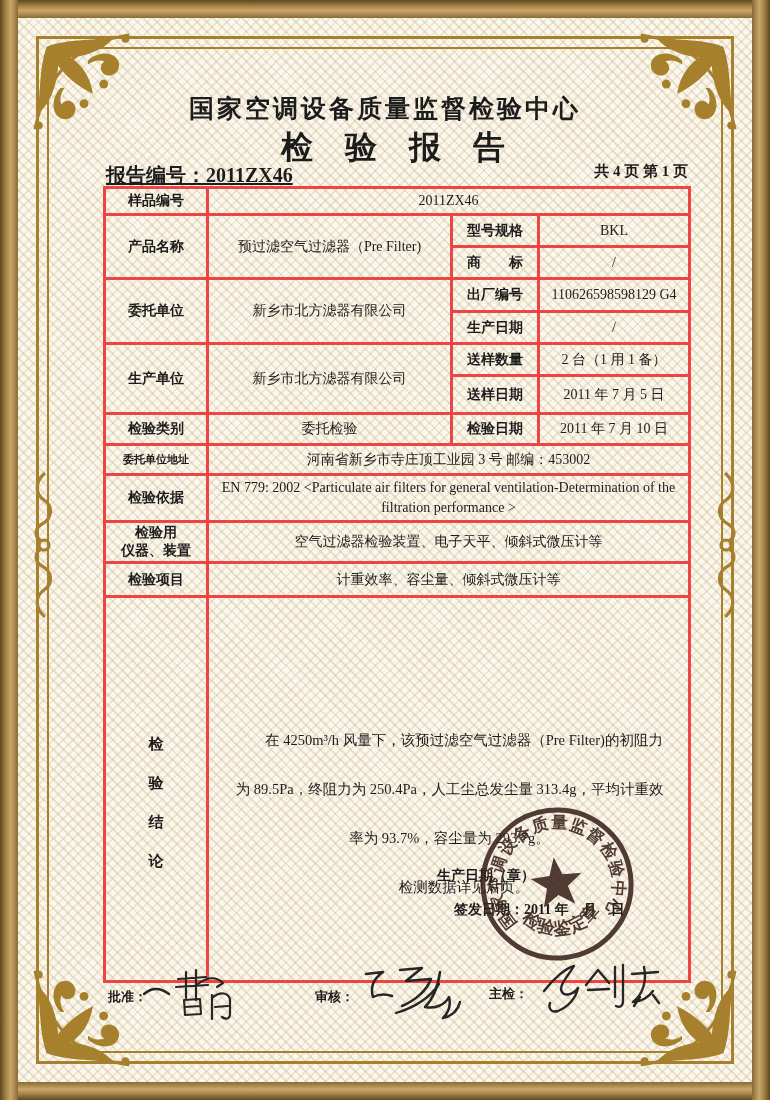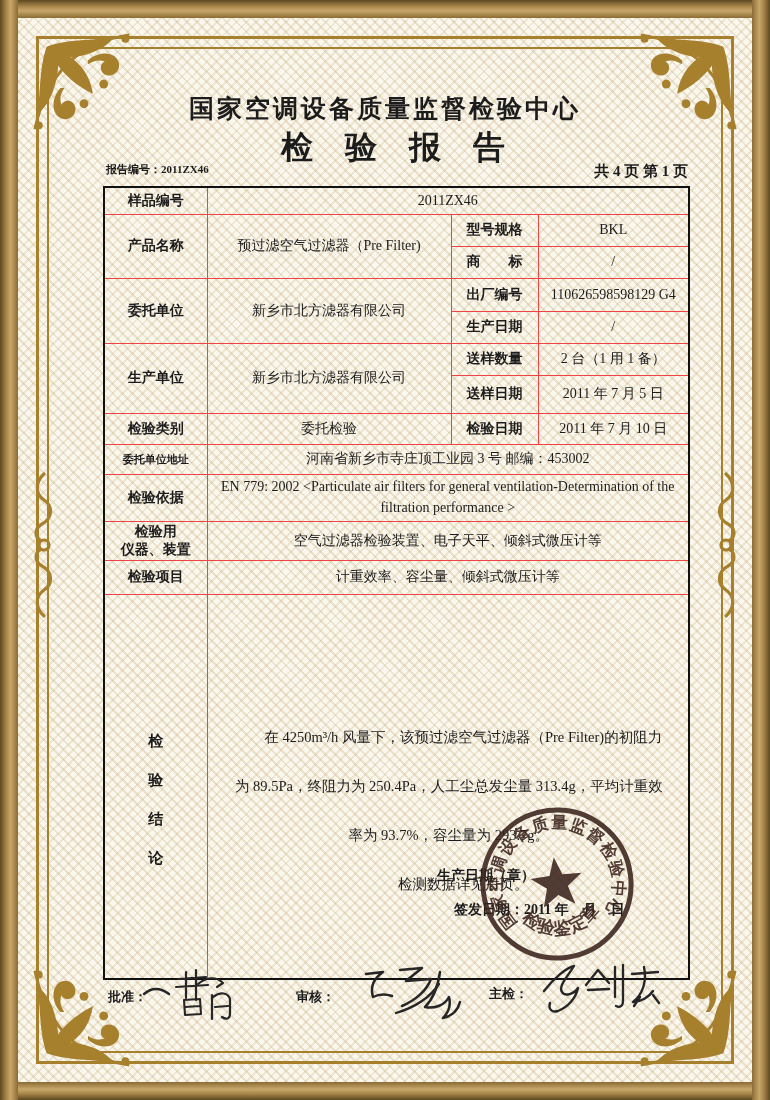--- a/index.html
+++ b/index.html
@@ -44,30 +44,30 @@
   .wm-en{
     left:266px;top:608px;font-size:23px;font-weight:600;letter-spacing:1px;color:#bfbfbf;
     white-space:nowrap;font-family:"Liberation Sans","DejaVu Sans",sans-serif;
   }
 
   
   .org-title{position:absolute;left:0;right:0;top:92px;text-align:center;
     font-size:25px;font-weight:700;letter-spacing:3px;z-index:2;}
   .doc-title{position:absolute;left:0;right:0;top:126px;text-align:center;
     font-size:32px;font-weight:700;letter-spacing:32px;padding-left:32px;z-index:2;margin-left:16px;}
-  .report-no{position:absolute;left:106px;top:162px;font-size:11px;font-weight:600;z-index:2;}
+  .report-no{position:absolute;left:106px;top:162px;font-size:20px;font-weight:600;z-index:2;text-decoration:underline;}
   .pages{position:absolute;right:82px;top:162px;font-size:15px;font-weight:600;z-index:2;}
 
   
   table.main{
     position:absolute;left:103px;top:186px;width:585px;z-index:2;
     border-collapse:collapse;table-layout:fixed;
   }
   table.main td{
-    border:1px solid #ef4444;font-size:14px;text-align:center;vertical-align:middle;
+    border:3px solid #ef4444;font-size:14px;text-align:center;vertical-align:middle;
     padding:1px 4px;overflow:hidden;
   }
   table.main{border:2px solid #111;}
   td.lab{font-weight:600;}
   td.left{text-align:left;padding-left:14px;}
   td.en{font-size:13.5px;line-height:1.45;padding:2px 8px;}
   td.concl{vertical-align:top;text-align:left;position:relative;}
   .concl-text{padding:50px 16px 0 18px;line-height:49px;font-size:14.5px;}
   .concl-text p{margin:0;text-indent:2em;}
   .vlabel{display:flex;flex-direction:column;align-items:center;padding-top:136px;gap:20px;
@@ -284,21 +284,21 @@
     <text font-size="16.5">
       <textPath href="#ringPath" textLength="250" lengthAdjust="spacing">国家空调设备质量监督检验中心</textPath>
     </text>
     <text font-size="17.5">
       <textPath href="#botPath" textLength="90" lengthAdjust="spacing">检验鉴定章</textPath>
     </text>
     <polygon fill="#3b241d" points="86,59 92.5,77.1 111.7,77.7 96.5,89.4 101.9,107.8 86,97 70.1,107.8 75.5,89.4 60.3,77.7 79.5,77.1"></polygon>
   </svg>
 
   <div class="sign-label" style="left:108px;top:988px;">批准：</div>
-  <div class="sign-label" style="left:296px;top:988px;">审核：</div>
+  <div class="sign-label" style="left:315px;top:988px;">审核：</div>
   <div class="sign-label" style="left:489px;top:985px;">主检：</div>
 
   <svg class="sig" style="left:138px;top:962px;width:110px;height:68px;" viewBox="0 0 110 68">
     <path d="M6,32 C14,25 23,26 31,32" stroke-width="2.4"></path>
     <path d="M48,10 L48,36 M58,8 L58,38 M40,17 L68,15 M38,25 L70,23" stroke-width="2.2"></path>
     <path d="M46,38 l16,-1 l1,15 l-16,1 z M47,45 l15,-1" stroke-width="2.1"></path>
     <path d="M60,22 C70,14 79,15 85,21 L79,25" stroke-width="2.2"></path>
     <path d="M74,33 l0,24 M75,35 c8,-6 15,-4 17,2 l0,15 c0,5 -4,6 -8,3 M77,45 l13,-1" stroke-width="2.2"></path>
   </svg>
   <svg class="sig" style="left:352px;top:958px;width:130px;height:75px;" viewBox="0 0 130 75">

